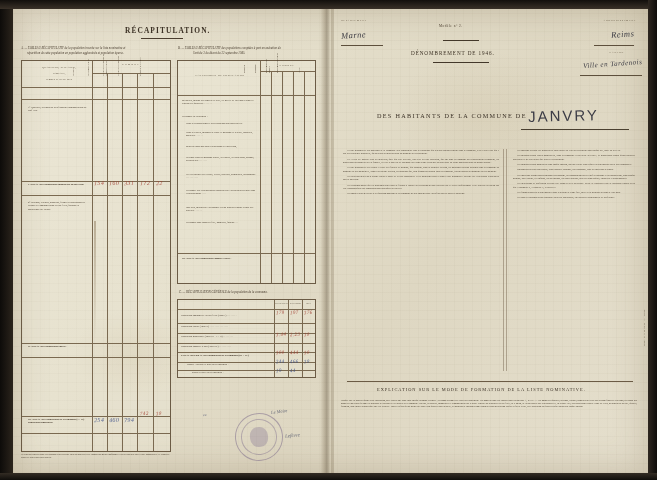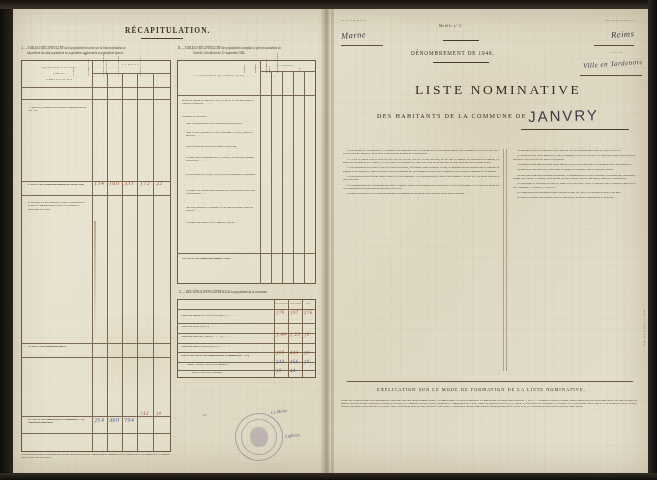--- a/index.html
+++ b/index.html
@@ -268,21 +268,20 @@
       <div class="hwtext" style="right:14px;top:20px;font-size:8.5px;">Reims</div>
       <div class="hwline" style="right:14px;top:36px;width:40px;"></div>
 
       <div class="lbl-cap" style="right:24px;top:42px;">CANTON</div>
       <div class="hwtext" style="right:6px;top:51px;font-size:7px;">Ville en Tardenois</div>
       <div class="hwline" style="right:6px;top:66px;width:62px;"></div>
 
       <div id="denom">DÉNOMBREMENT DE 1946.</div>
       <div id="denom-rule"></div>
 
-      <div id="liste-nom">LISTE NOMINATIVE</div>
       <div id="habitants">DES HABITANTS DE LA COMMUNE DE</div>
       <div id="commune-hw">JANVRY</div>
       <div id="commune-rule"></div>
 
       <div class="col-text" style="left:10px;top:140px;width:156px;">
         <p style="margin:0 0 2px;text-indent:4px;">La liste nominative des habitants de la commune doit comprendre tous les habitants qui résident habituellement dans la commune, c'est-à-dire ceux qui y ont leur résidence habituelle, qu'ils soient ou non présents au moment du recensement.</p>
         <p style="margin:0 0 2px;text-indent:4px;">Il y a lieu d'y inscrire tous les individus, quel que soit leur âge, leur sexe ou leur condition, qui ont dans la commune un établissement permanent, les habitations personnelles ou de famille, et il n'y a pas lieu de distinguer s'il s'agit d'une résidence au sens strict ou d'une habitation plus ou moins durable.</p>
         <p style="margin:0 0 2px;text-indent:4px;">La liste nominative sert établie à l'aide des feuilles de ménage, qui donnent, dans la première section, les habitants résidant présents dans la commune au moment du recensement et, dans la deuxième section, les habitants qui, bien qu'habituellement dans la commune, étaient absents au moment du recensement.</p>
         <p style="margin:0 0 2px;text-indent:4px;">Les bulletins individuels seront établis à partir de la liste nominative et les mentions portées dans la liste nominative doivent être exactement reproduites sur les bulletins.</p>
         <p style="margin:0 0 2px;text-indent:4px;">Les renseignements que les habitants sont tenus de fournir à l'appui du recensement sont couverts par le secret professionnel et ne peuvent en aucun cas être communiqués aux administrations publiques ou privées.</p>

